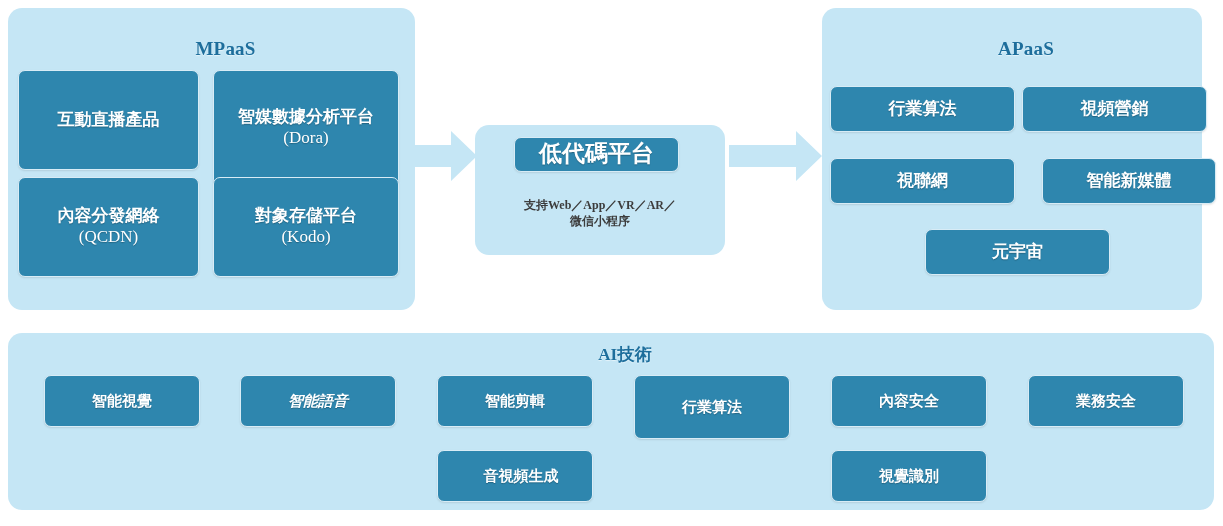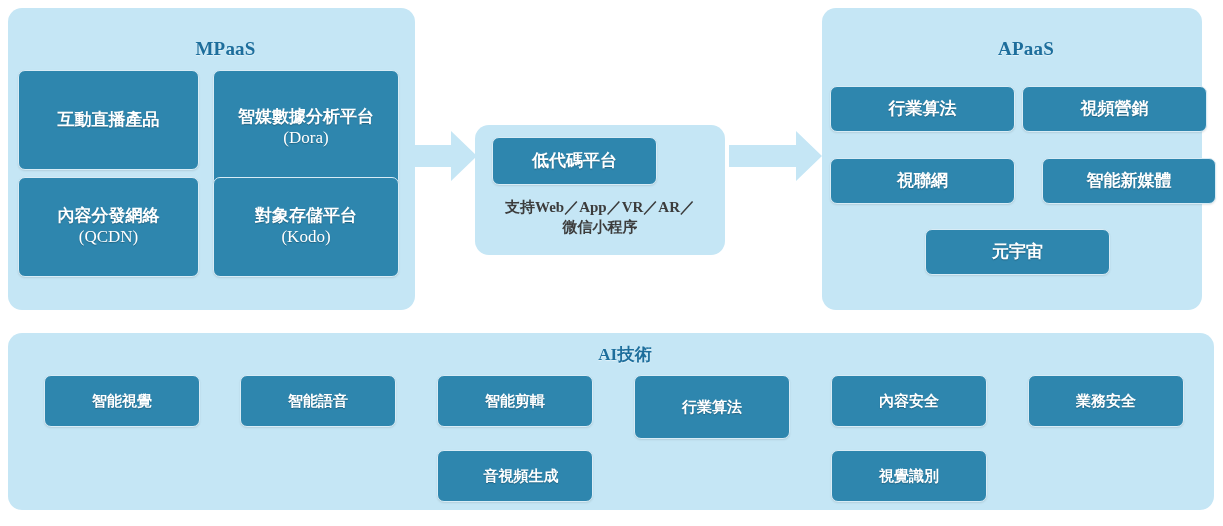--- a/index.html
+++ b/index.html
@@ -51,21 +51,21 @@
   }
   .tile .sub{display:block;font-weight:normal;}
   .tile-sm{font-size:15px;}
 
   
   .caption{
     position:absolute;
     text-align:center;
     color:#3c3c3c;
     font-weight:bold;
-    font-size:15px;
+    font-size:12px;
     line-height:1.32;
   }
 
   
   .arrow{position:absolute;}
   .arrow svg{display:block;}
 </style>
 </head>
 <body>
 
@@ -95,21 +95,21 @@
   </div>
 
   <div class="arrow" style="left:413px;top:131px;width:64px;height:50px;">
     <svg width="64" height="50" viewBox="0 0 64 50" aria-hidden="true">
       <polygon points="0,14 38,14 38,0 64,25 38,50 38,36 0,36" fill="#c5e6f5"></polygon>
     </svg>
   </div>
 
   <div class="panel" style="left:475px;top:125px;width:250px;height:130px;"></div>
 
-  <div class="tile" style="left:492px;top:137px;width:165px;height:48px;font-size:17px;">
+  <div class="tile" style="left:514px;top:137px;width:165px;height:35px;font-size:23px;">
     <span>低代碼平台</span>
   </div>
 
   <div class="caption" style="left:477px;top:198px;width:246px;">
     <div>支持Web／App／VR／AR／</div>
     <div>微信小程序</div>
   </div>
 
   <div class="arrow" style="left:729px;top:131px;width:93px;height:50px;">
     <svg width="93" height="50" viewBox="0 0 93 50" aria-hidden="true">
@@ -141,21 +141,21 @@
     <span>元宇宙</span>
   </div>
 
   <div class="panel" style="left:8px;top:333px;width:1206px;height:177px;">
     <div class="panel-title" style="top:10px;font-size:17px;">AI技術</div>
   </div>
 
   <div class="tile tile-sm" style="left:44px;top:375px;width:156px;height:52px;">
     <span>智能視覺</span>
   </div>
-  <div class="tile tile-sm" style="left:240px;top:375px;width:156px;height:52px;">
+  <div class="tile tile-sm" style="left:240px;top:375px;width:156px;height:52px;font-style:italic;">
     <span>智能語音</span>
   </div>
   <div class="tile tile-sm" style="left:437px;top:375px;width:156px;height:52px;">
     <span>智能剪輯</span>
   </div>
   <div class="tile tile-sm" style="left:634px;top:375px;width:156px;height:64px;">
     <span>行業算法</span>
   </div>
   <div class="tile tile-sm" style="left:831px;top:375px;width:156px;height:52px;">
     <span>內容安全</span>

